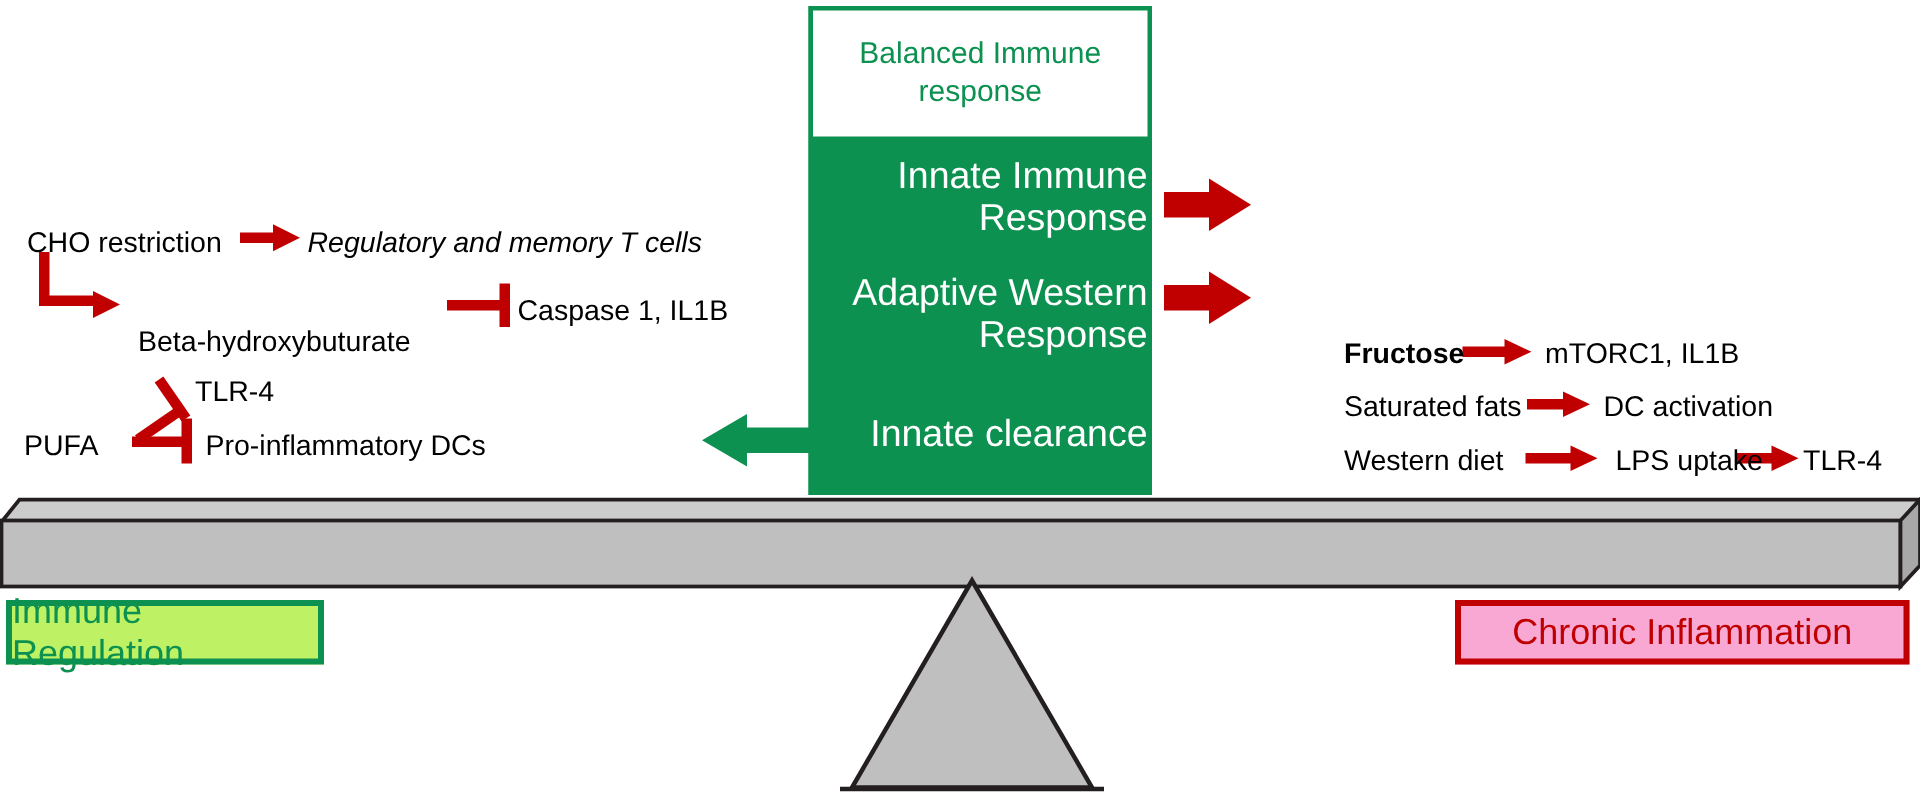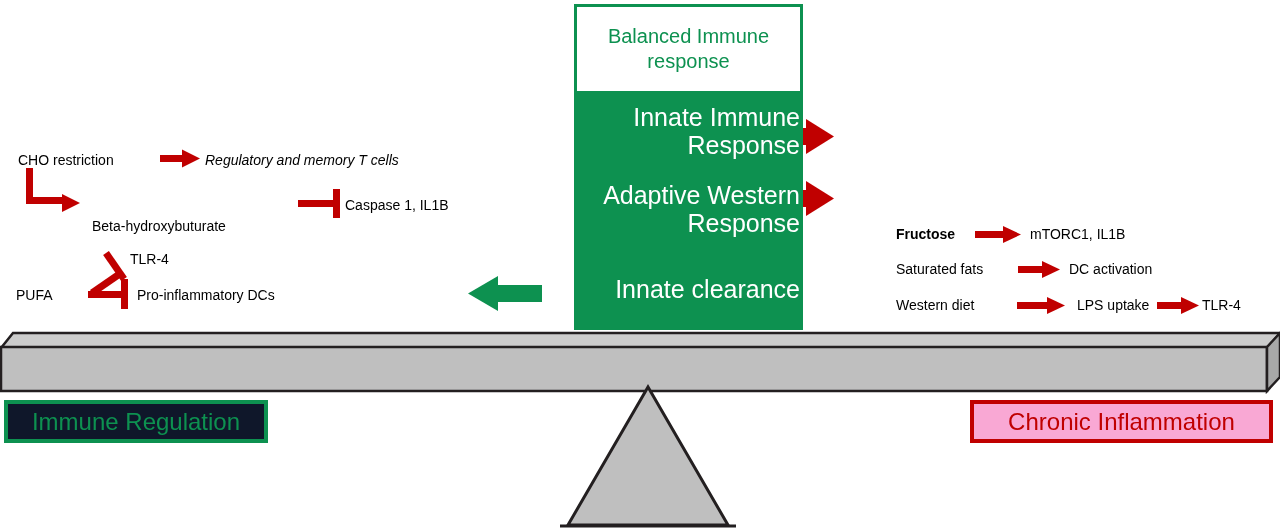--- a/index.html
+++ b/index.html
@@ -3,43 +3,43 @@
 <meta charset="utf-8">
 <style>
   html,body{margin:0;padding:0;background:#ffffff;}
   body{width:1280px;height:528px;position:relative;overflow:hidden;
        font-family:"Liberation Sans","DejaVu Sans",sans-serif;}
   .stage{position:absolute;left:0;top:0;width:1280px;height:528px;}
   .abs{position:absolute;}
 
   
   #immune-column{left:539px;top:4px;width:229px;height:326px;
-      background:#0d9150;border:3px solid #0d9150;box-sizing:border-box;margin-left:35px;}
+      background:#0d9150;border:3px solid #0d9150;box-sizing:border-box;}
   #balanced-header{position:absolute;left:0;top:0;width:100%;height:84px;
       background:#ffffff;box-sizing:border-box;
       display:flex;align-items:center;justify-content:center;}
   #balanced-header span{color:#0d9150;font-size:20px;line-height:25px;text-align:center;display:block;}
   .col-item{position:absolute;width:100%;text-align:right;color:#ffffff;
       font-size:25px;line-height:28px;}
   #innate-label{top:96px;}
   #adaptive-label{top:174px;}
   #clearance-label{top:268px;}
 
   
-  #immune-regulation-box{left:4px;top:400px;width:264px;height:43px;
-      border:4px solid #0d9150;box-sizing:border-box;background:#0f172a;
+  #immune-regulation-box{left:4px;top:400px;width:212px;height:43px;
+      border:4px solid #0d9150;box-sizing:border-box;background:#bef264;
       display:flex;align-items:center;justify-content:center;}
   #immune-regulation-box span{color:#0d9150;font-size:24px;}
   #chronic-inflammation-box{left:970px;top:400px;width:303px;height:43px;
       border:4px solid #c00000;box-sizing:border-box;background:#f9a8d4;
       display:flex;align-items:center;justify-content:center;}
   #chronic-inflammation-box span{color:#c00000;font-size:24px;}
 
   
-  .txt{position:absolute;font-size:14px;color:#000;white-space:nowrap;}
+  .txt{position:absolute;font-size:19px;color:#000;white-space:nowrap;}
 
   
   #t-cho{left:18px;top:152px;}
   #t-treg{left:205px;top:152px;font-style:italic;}
   #t-bhb{left:92px;top:197px;margin-top:21px;}
   #t-casp{left:345px;top:197px;}
   #t-tlr4{left:130px;top:251px;}
   #t-pufa{left:16px;top:287px;}
   #t-prodc{left:137px;top:287px;}
 

